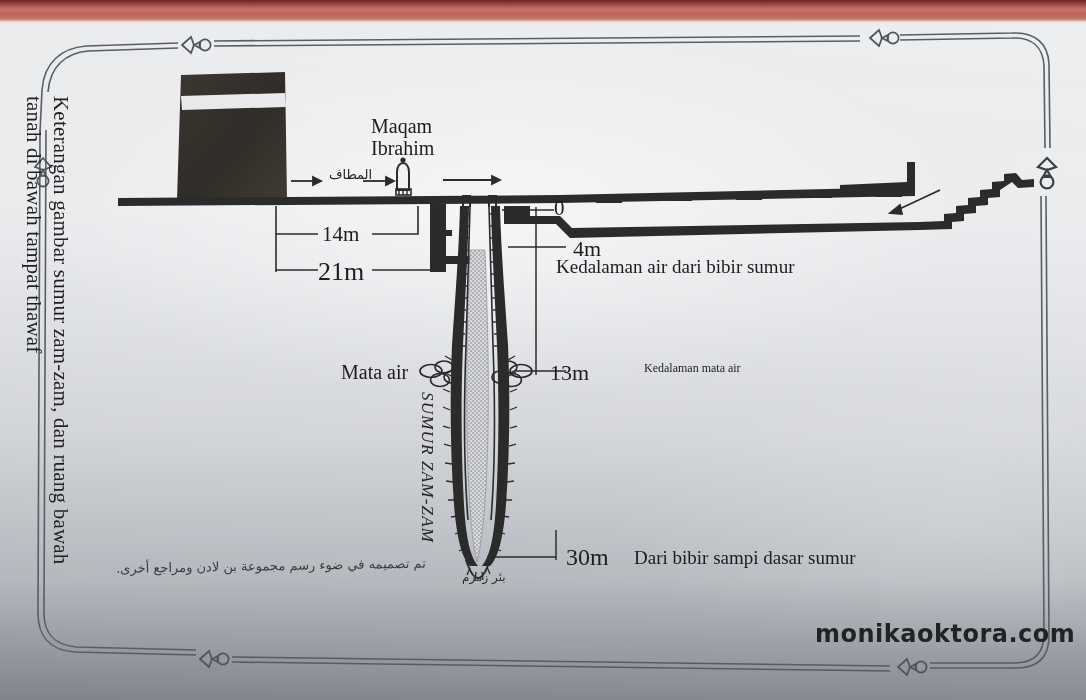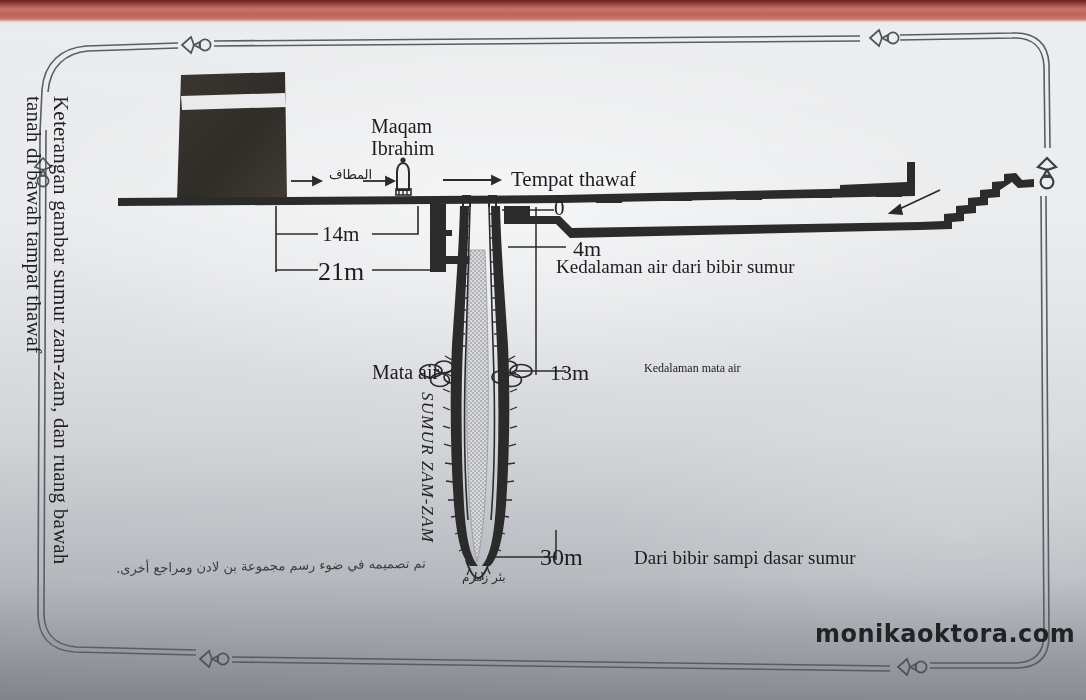--- a/index.html
+++ b/index.html
@@ -339,36 +339,35 @@
     </g>
   </svg>
 
   <div id="sideCaption">Keterangan gambar sumur zam-zam, dan ruang bawah tanah di bawah tampat thawaf</div>
 
   <div class="lbl sans" style="left:371px;top:115px;font-size:20px;">Maqam</div>
   <div class="lbl sans" style="left:371px;top:137px;font-size:20px;">Ibrahim</div>
 
   <div id="arabMataf">المطاف</div>
 
-  <div class="lbl sans" style="left:511px;top:167px;font-size:21px;">Tempat thawaf</div>
 
   <div class="lbl sans" style="left:322px;top:222px;font-size:21px;">14m</div>
   <div class="lbl sans" style="left:318px;top:257px;font-size:26px;">21m</div>
 
   <div class="lbl sans" style="left:554px;top:196px;font-size:21px;">0</div>
 
   <div class="lbl sans" style="left:573px;top:236px;font-size:22px;">4m</div>
   <div class="lbl sans" style="left:556px;top:256px;font-size:19px;">Kedalaman air dari bibir sumur</div>
 
-  <div class="lbl sans" style="left:341px;top:361px;font-size:20px;margin-left:31px;">Mata air</div>
+  <div class="lbl sans" style="left:341px;top:361px;font-size:20px;">Mata air</div>
 
   <div class="lbl sans" style="left:550px;top:360px;font-size:22px;">13m</div>
   <div class="lbl sans" style="left:604px;top:361px;font-size:12px;margin-left:40px;">Kedalaman mata air</div>
 
-  <div class="lbl sans" style="left:540px;top:544px;font-size:24px;">30m</div>
+  <div class="lbl sans" style="left:566px;top:544px;font-size:24px;">30m</div>
   <div class="lbl serif" style="left:634px;top:547px;font-size:19px;">Dari bibir sampi dasar sumur</div>
 
   <div id="wellName">SUMUR ZAM-ZAM</div>
 
   <div id="arabWell">بئر زمزم</div>
   <div id="arabCaption">تم تصميمه في ضوء رسم مجموعة بن لادن ومراجع أخرى.</div>
 
   <div id="watermark">monikaoktora.com</div>
 
   <div id="curl"></div>

